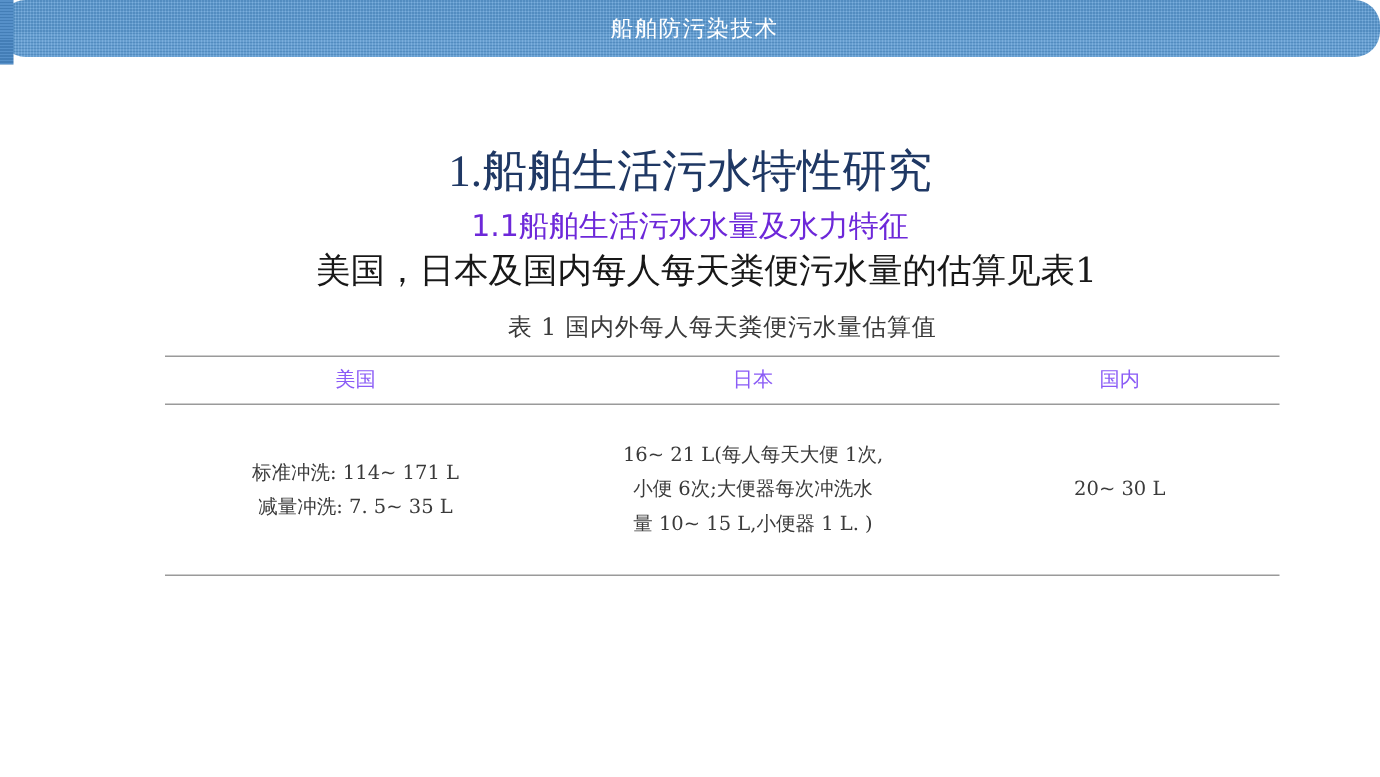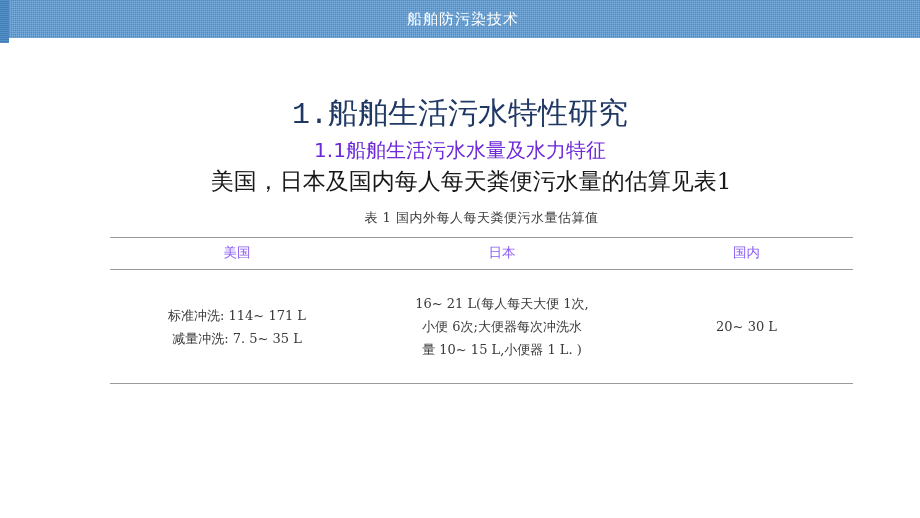--- a/index.html
+++ b/index.html
@@ -22,20 +22,21 @@
     top: 0;
     width: 920px;
     height: 38px;
     background-color: #5b9bd5;
     background-image:
       repeating-linear-gradient(0deg, rgba(255,255,255,0.10) 0px, rgba(255,255,255,0.10) 1px, rgba(0,0,0,0.05) 1px, rgba(0,0,0,0.05) 2px),
       repeating-linear-gradient(90deg, rgba(255,255,255,0.10) 0px, rgba(255,255,255,0.10) 1px, rgba(0,0,0,0.05) 1px, rgba(0,0,0,0.05) 2px);
     display: flex;
     align-items: center;
     justify-content: center;
+    border-radius: 17px;
   }
   .slide-header-tab {
     position: absolute;
     left: 0;
     top: 0;
     width: 9px;
     height: 43px;
     background-color: #4887c4;
     background-image:
       repeating-linear-gradient(0deg, rgba(255,255,255,0.08) 0px, rgba(255,255,255,0.08) 1px, rgba(0,0,0,0.07) 1px, rgba(0,0,0,0.07) 2px);
@@ -52,21 +53,21 @@
 
   
   .title-block {
     position: absolute;
     left: 0;
     top: 96px;
     width: 920px;
     text-align: center;
   }
   .main-title {
-    font-family: Liberation Mono, monospace;
+    font-family: Liberation Serif, serif;
     font-size: 30px;
     color: #1f3864;
     line-height: 38px;
     letter-spacing: 0px;
   }
   .sub-title {
     font-family: "DejaVu Sans", "Liberation Sans", sans-serif;
     font-size: 20px;
     color: #6d28d9;
     line-height: 28px;
@@ -84,21 +85,21 @@
   
   .table-figure {
     position: absolute;
     left: 110px;
     top: 208px;
     width: 743px;
   }
   .cap-cn {
     text-align: center;
     font-family: "DejaVu Serif", "Liberation Serif", serif;
-    font-size: 13px;
+    font-size: 16px;
     color: #3a3a3a;
     line-height: 20px;
     letter-spacing: 0.5px;
   }
   .cap-en {
     text-align: center;
     font-family: "Liberation Serif", "DejaVu Serif", serif;
     font-size: 12.5px;
     color: #4a4a4a;
     line-height: 20px;

